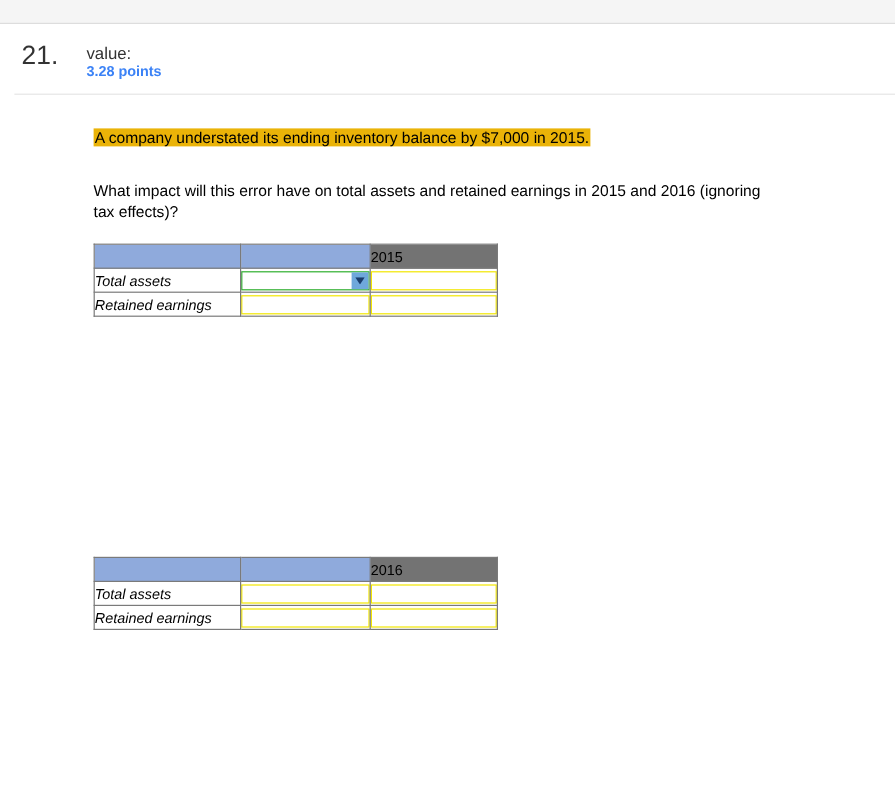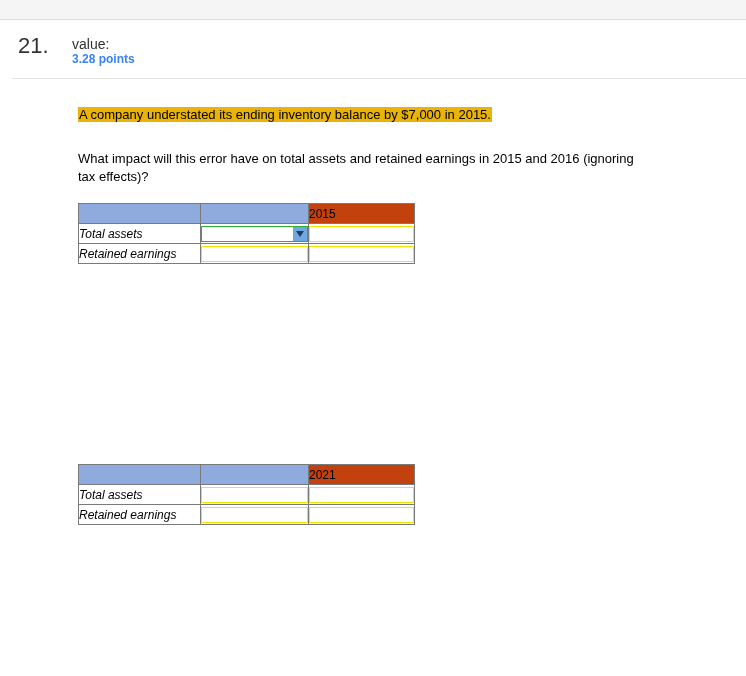--- a/index.html
+++ b/index.html
@@ -71,21 +71,21 @@
     font-weight: normal;
     text-align: left;
     padding: 0;
     height: 20px;
     vertical-align: middle;
   }
   .col-label { width: 122px; padding-left: 4px; font-style: italic; }
   .col-dd    { width: 108px; }
   .col-year  { width: 106px; }
   th.hdr {
-    background: #c2410c;
+    background: #737373;
     text-align: center;
     font-weight: bold;
     color: #000;
   }
   th.hdr.blank { background: #8faadc; }
   td.input-cell { background: #fff; padding: 1px; }
   .yellow-box {
     border: 1px solid #f2e600;
     height: 16px;
     width: 100%;
@@ -165,21 +165,21 @@
       </tr>
     </tbody>
       </table>
 
     
     <table class="data-table second">
       <tbody>
           <tr>
         <th class="hdr blank col-label"></th>
         <th class="hdr blank col-dd"></th>
-        <th class="hdr col-year">2021</th>
+        <th class="hdr col-year">2016</th>
       </tr>
       <tr>
         <td class="col-label">Total assets</td>
         <td class="col-dd input-cell">
           <div class="yellow-box"></div>
         </td>
         <td class="col-year input-cell">
           <div class="yellow-box"></div>
         </td>
       </tr>

